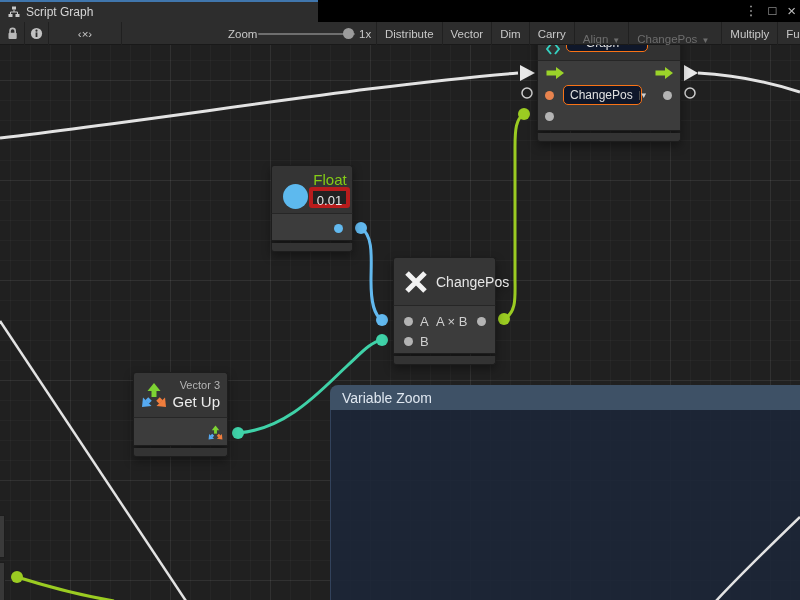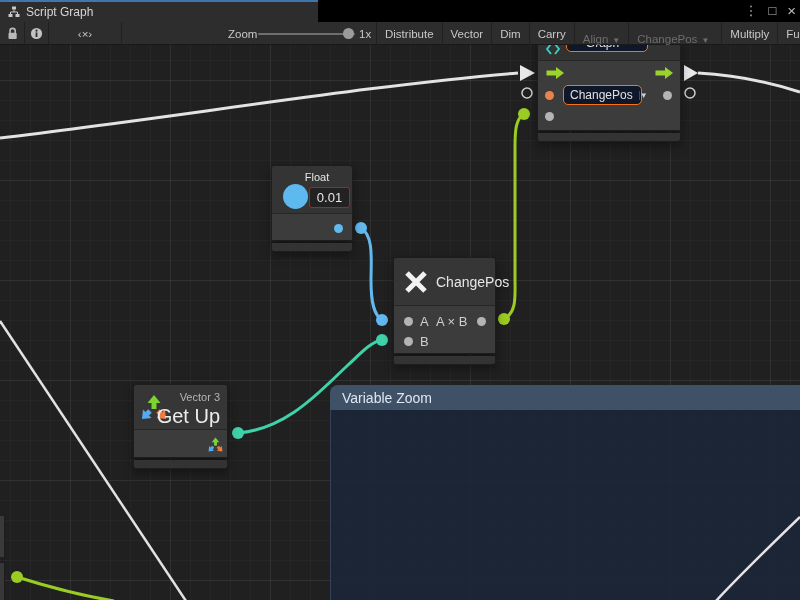--- a/index.html
+++ b/index.html
@@ -52,32 +52,32 @@
   
   .node { position:absolute; filter:drop-shadow(0 4px 5px rgba(0,0,0,.4)); }
   .n-header { background:#363636; border:1px solid #1d1d1d; border-bottom:none; border-radius:3px 3px 0 0; position:relative; }
   .n-body   { background:#3c3c3c; border:1px solid #1d1d1d; border-top:1px solid #262626; position:relative; }
   .n-footer { background:#333333; border:1px solid #1d1d1d; border-top:none; margin-top:2px; border-radius:0 0 3px 3px; }
 
   .port { position:absolute; width:9px; height:9px; border-radius:50%; background:#b4b4b4; }
   .port.blue { background:#62b9ef; }
   .port.orange { background:#e8834e; }
 
-  .field { background:#222; border:1px solid #b91c1c; border-radius:3px; color:#e6e6e6;
+  .field { background:#222; border:4px solid #b91c1c; border-radius:3px; color:#e6e6e6;
            font-size:13px; text-align:center; }
 
   .dropdown { position:absolute; display:flex; background:#0f172a; border:1px solid #f97316; border-radius:5px;
               color:#e0e0e0; font-size:12px; align-items:center; }
   .dropdown .dd-text { padding:0 6px; flex:1; text-align:center; }
   .dropdown .dd-arrow { width:18px; text-align:center; border-left:1px solid #4a4a4a; font-size:8px; color:#cfcfcf; }
 
-  .float-title { position:absolute; left:24px; top:5px; width:42px; text-align:center; color:#e5e5e5; font-size:11px; }
+  .float-title { position:absolute; left:37px; top:5px; width:42px; text-align:center; color:#84cc16; font-size:15px; }
   .mult-title { position:absolute; left:42px; top:16px; color:#e6e6e6; font-size:14px; }
   .vec-type { position:absolute; right:7px; top:6px; color:#b5b5b5; font-size:11px; }
-  .vec-title { position:absolute; right:7px; top:20px; color:#ececec; font-size:20px; }
+  .vec-title { position:absolute; right:7px; top:20px; color:#ececec; font-size:15px; }
   .plabel { position:absolute; color:#cfcfcf; font-size:13px; }
 
   .sliver { position:absolute; left:-1px; width:6px; background:#3a3a3a; border:1px solid #1d1d1d; }
 </style>
 </head>
 <body>
 
 <div class="window">
 
   <div class="tabbar">
@@ -244,21 +244,21 @@
         <div class="port" style="left:10px;top:11px"></div>
         <span class="plabel" style="left:26px;top:8px">A</span>
         <span class="plabel" style="left:42px;top:8px">A × B</span>
         <div class="port" style="left:83px;top:11px"></div>
         <div class="port" style="left:10px;top:31px"></div>
         <span class="plabel" style="left:26px;top:28px">B</span>
       </div>
       <div class="n-footer" style="height:9px"></div>
     </div>
 
-    <div class="node" style="left:133px;top:339px;width:95px">
+    <div class="node" style="left:133px;top:327px;width:95px">
       <div class="n-header" style="height:45px">
         <svg width="26" height="26" viewBox="0 0 26 26" style="position:absolute;left:7px;top:9px">
           <line x1="13" y1="15" x2="13" y2="8" stroke="#7ed333" stroke-width="5"></line>
           <polygon points="6.5,9 13,1 19.5,9" fill="#7ed333"></polygon>
           <line x1="9" y1="17" x2="6" y2="20" stroke="#56aaf2" stroke-width="5"></line>
           <polygon points="2,15.5 1,25 10.5,24" fill="#56aaf2"></polygon>
           <line x1="17" y1="17" x2="20" y2="20" stroke="#f07d3d" stroke-width="5"></line>
           <polygon points="15.5,24 25,25 24,15.5" fill="#f07d3d"></polygon>
         </svg>
         <div class="vec-type">Vector 3</div>

